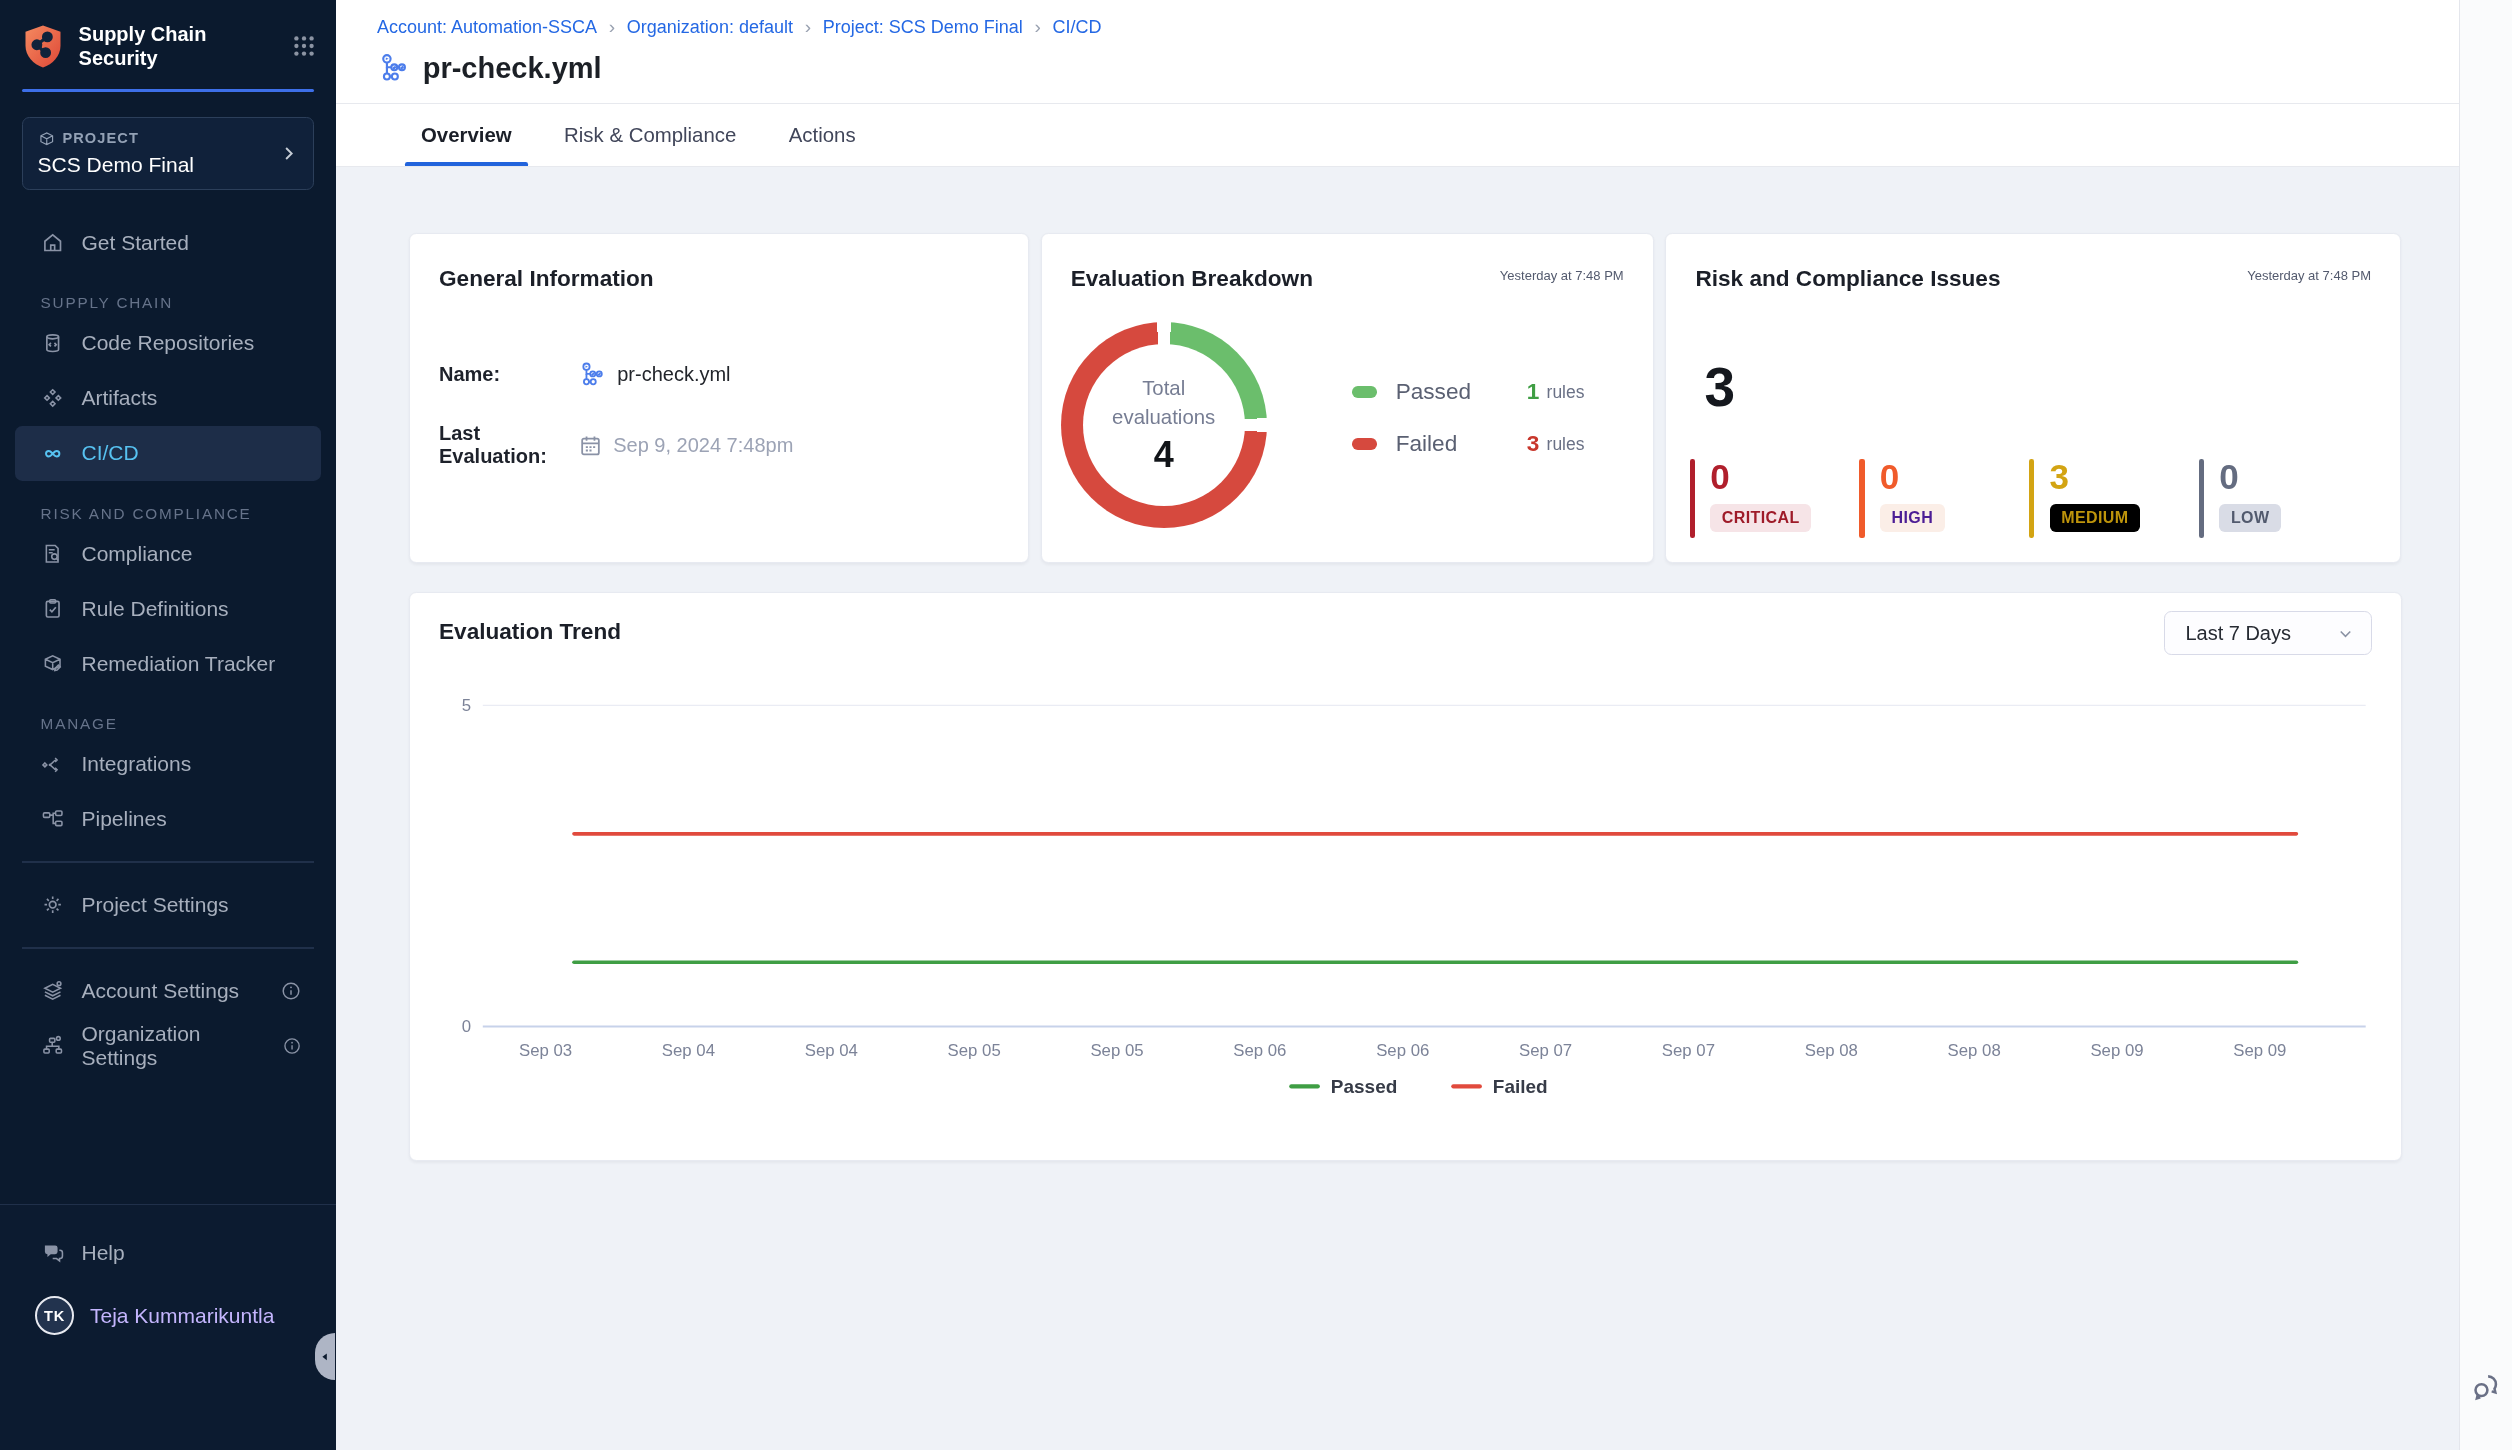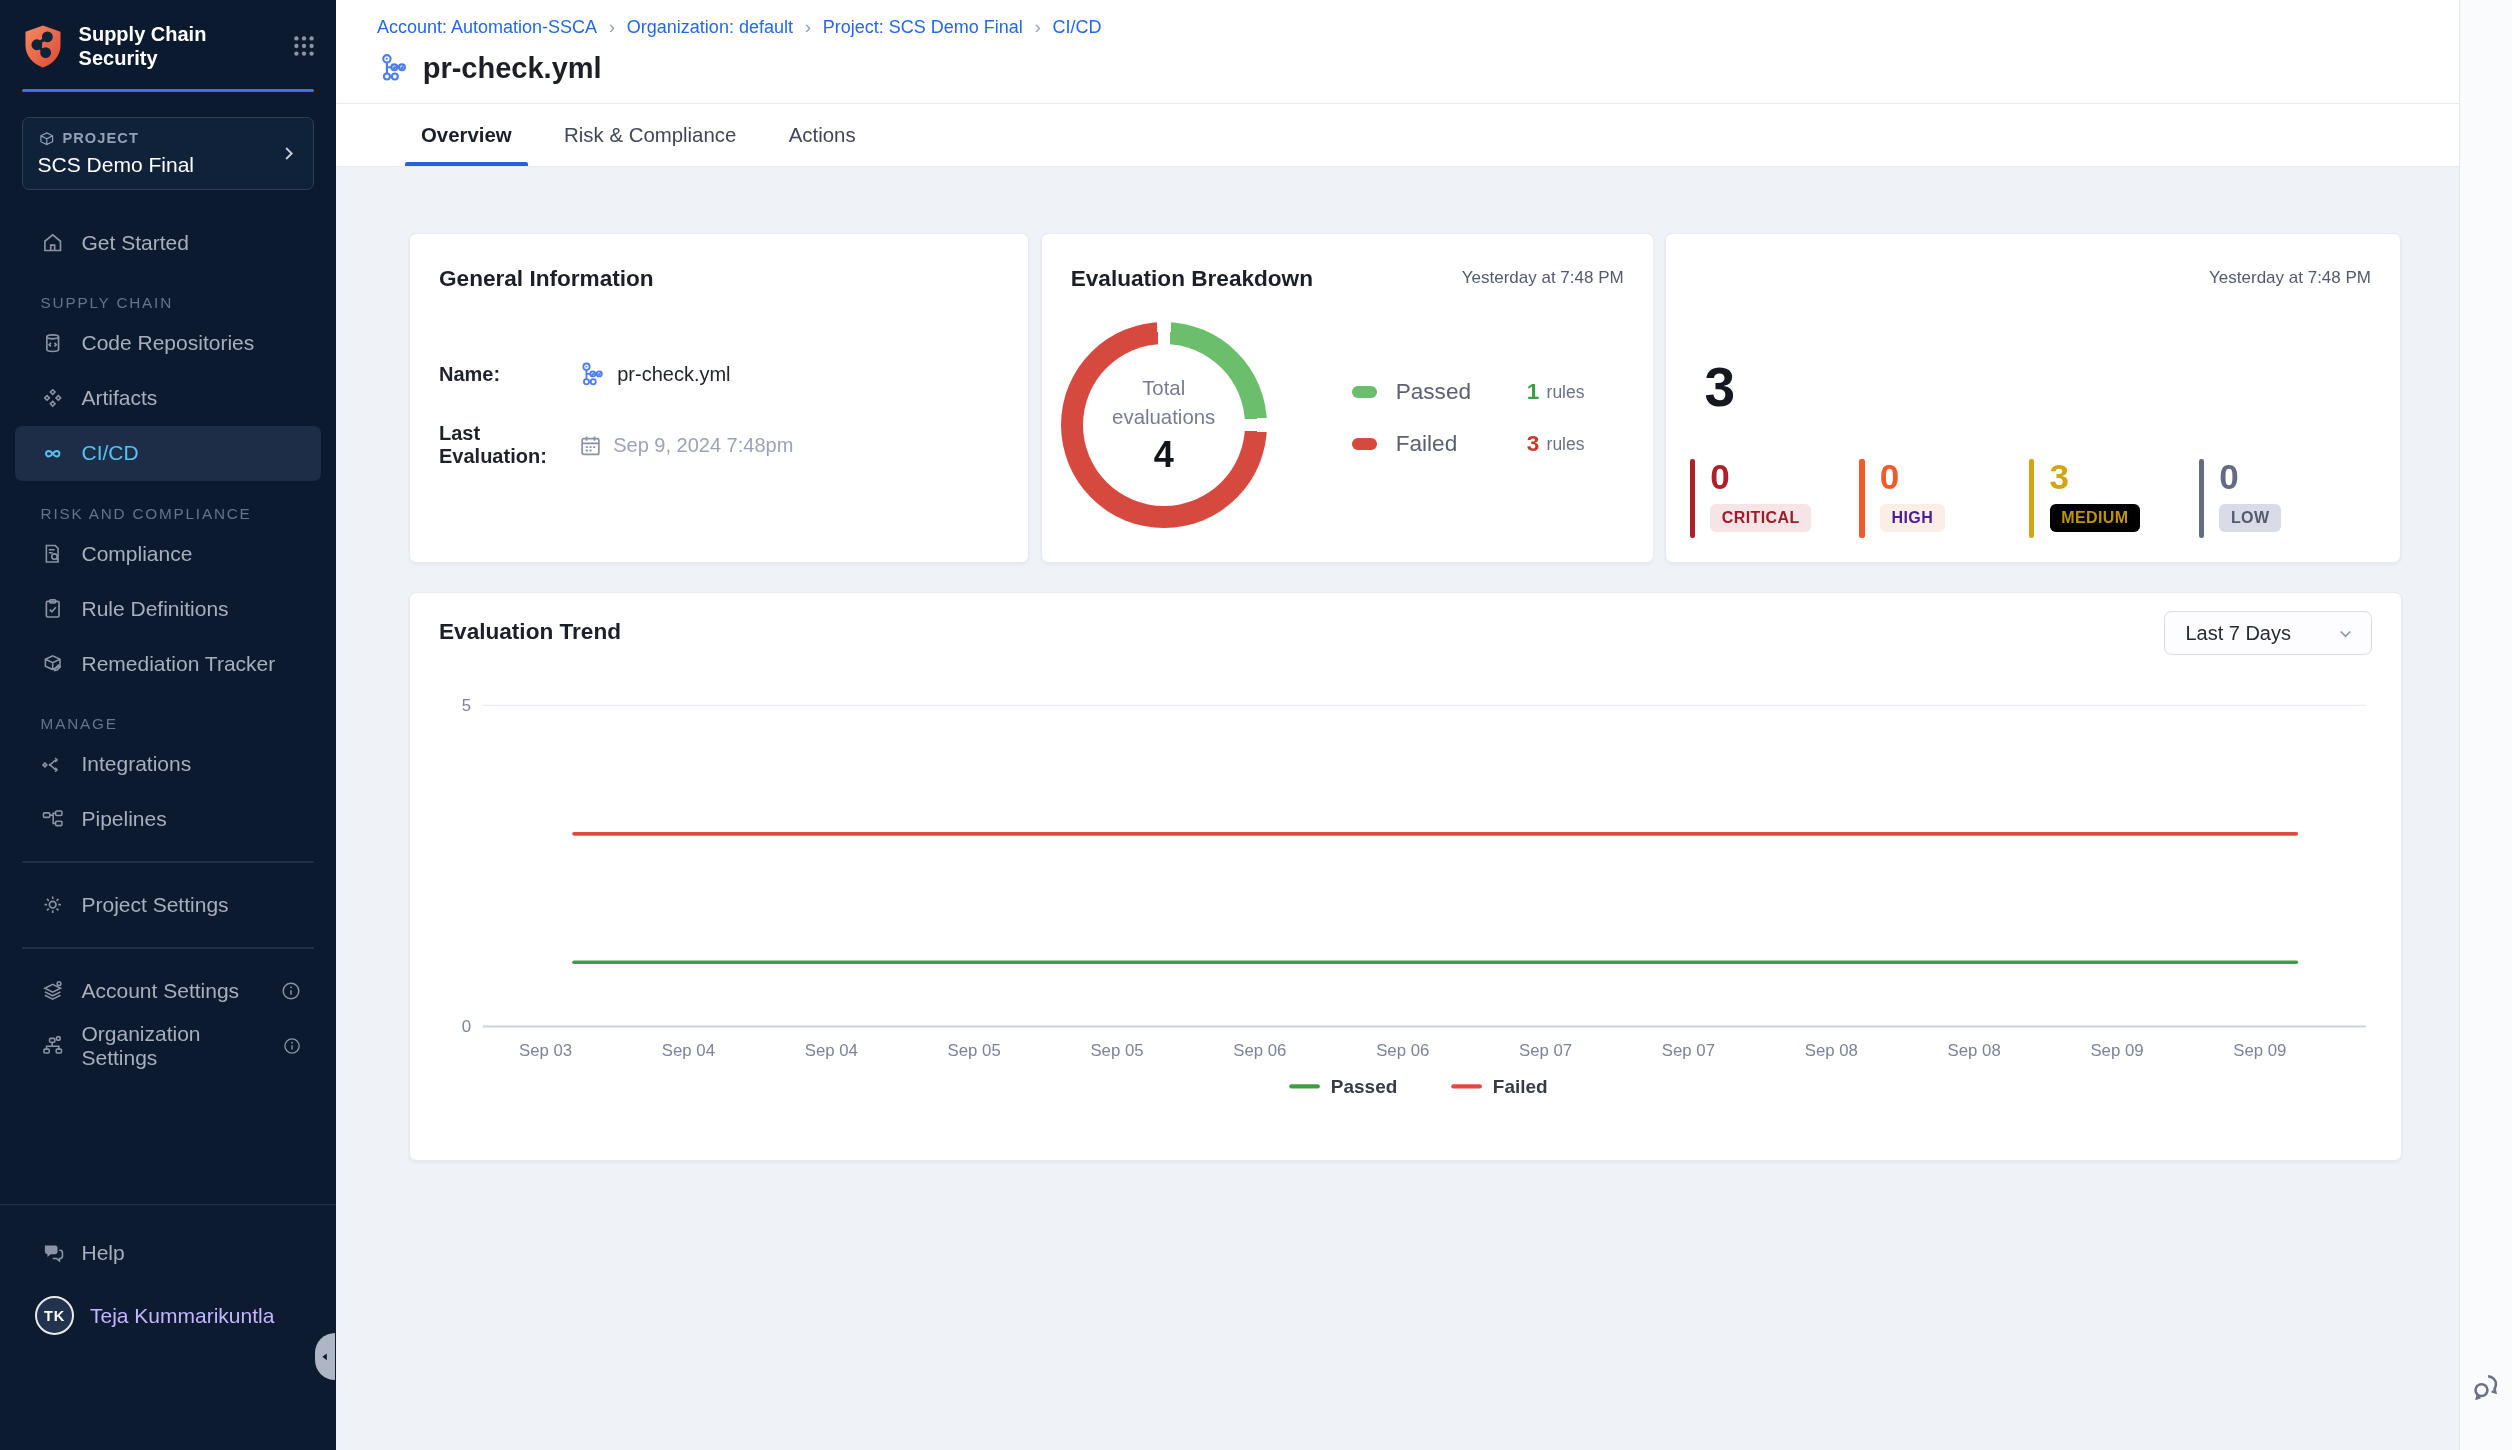--- a/index.html
+++ b/index.html
@@ -53,21 +53,21 @@
 
   .tabbar { background:#FFFFFF; height:63px; display:flex; align-items:stretch; padding-left:69px; border-bottom:1.5px solid #E7E9EE; }
   .tab { display:flex; align-items:center; padding:0 16px; margin-right:20.4px; font-size:20.4px; color:#41465A; cursor:pointer; position:relative;text-align:right; }
   .tab.active { color:#1B1F28; font-weight:bold; }
   .tab.active::after { content:""; position:absolute; left:0; right:0; bottom:0; height:4.4px; background:#2264DC; border-radius:2.2px 2.2px 0 0; }
 
   .content { flex:1; padding:66px 58px 0 73px; overflow:hidden; }
   .card { background:#FFFFFF; border:0.7px solid #E7EAF1; border-radius:7.3px; box-shadow:0 1.5px 2.9px rgba(30,40,60,.05); }
   .cards-row { display:flex; gap:11.7px; }
   .card-title { font-size:22.6px; font-weight:bold; color:#1B1F28; }
-  .card-stamp { font-size:17px; color:#535A6E; }
+  .card-stamp { font-size:13px; color:#535A6E; }
 
   
   .card-general { width:620px; height:330px; padding:32px 29px; position:relative; }
   .gi-row { position:absolute; left:29px; display:flex; align-items:center; }
   .gi-row.name { top:126px; }
   .gi-row.eval { top:188px; }
   .gi-label { font-size:20px; font-weight:bold; color:#1E222B; width:139px; }
   .gi-icon { width:29px; height:29px; margin-right:10.2px; color:#4C7DEB; display:flex; }
   .cal-icon { width:25px; height:25px; margin-right:10.2px; color:#8A92A6; display:flex; }
   .gi-value { font-size:20px; color:#22252B; }
@@ -442,20 +442,21 @@
           <div class="eb-legrow">
             <span class="eb-swatch" style="background: rgb(214, 73, 62);"></span>
             <span class="eb-lab">Failed</span>
             <span class="eb-count" style="color: rgb(200, 55, 44);">3</span>
             <span class="eb-unit">rules</span>
           </div>
         </div>
       </section>
 
       <section class="card card-risk">
+        <div class="card-title">Risk and Compliance Issues</div>
         <div class="card-stamp eb-stamp">Yesterday at 7:48 PM</div>
         <div class="risk-total">3</div>
         <div class="sev-row">
           <div class="sev">
             <span class="sev-bar" style="background: rgb(176, 31, 44);"></span>
             <div class="sev-count" style="color: rgb(176, 31, 44);">0</div>
             <span class="sev-pill" style="background: rgb(246, 228, 231); color: rgb(158, 27, 41);">CRITICAL</span>
           </div>
           <div class="sev">
             <span class="sev-bar" style="background: rgb(240, 91, 43);"></span>

